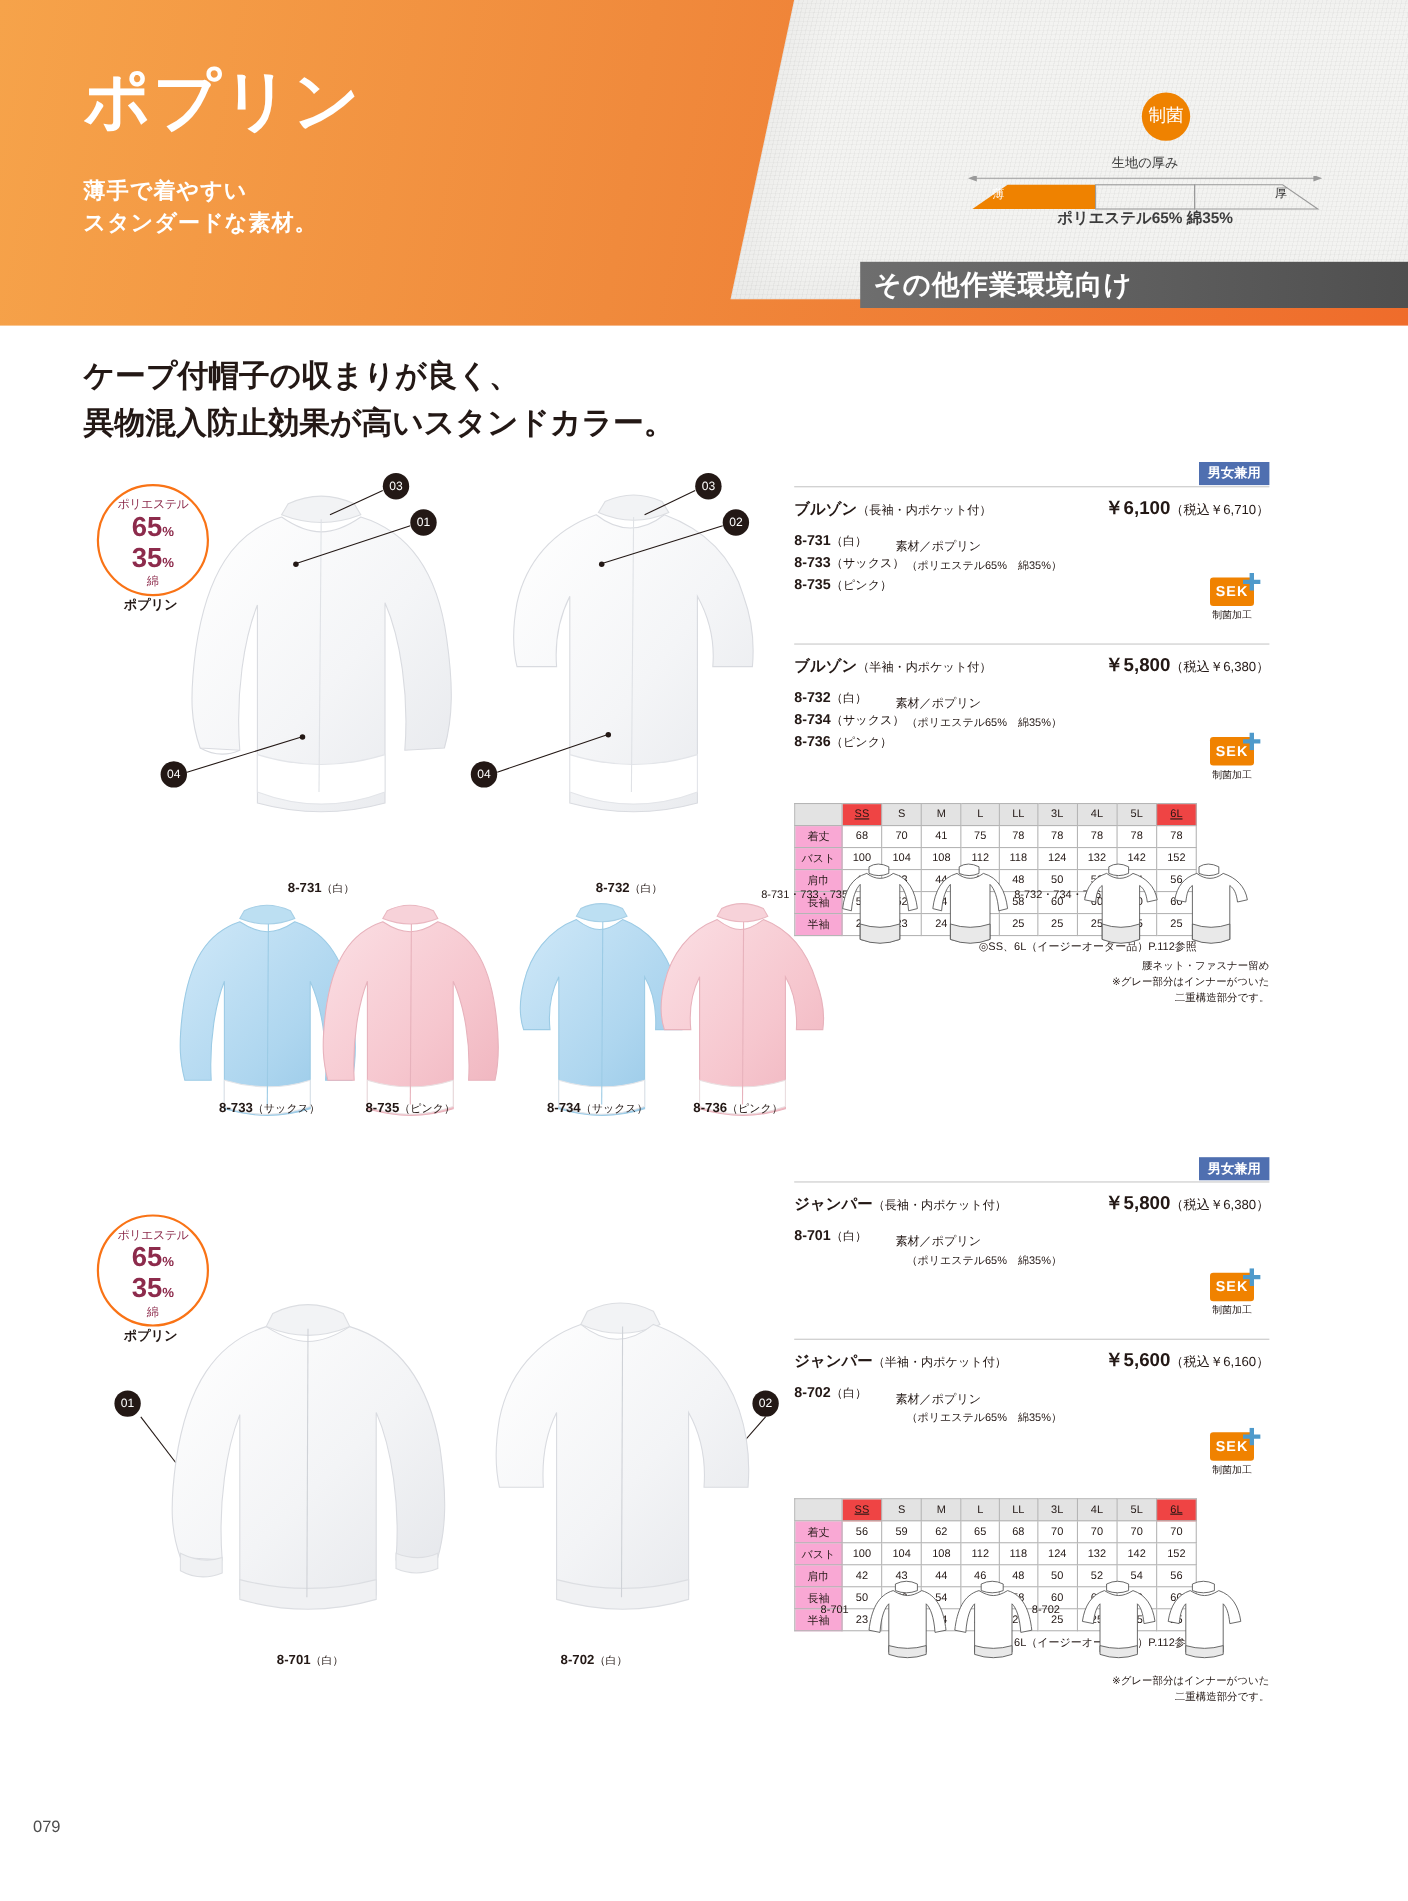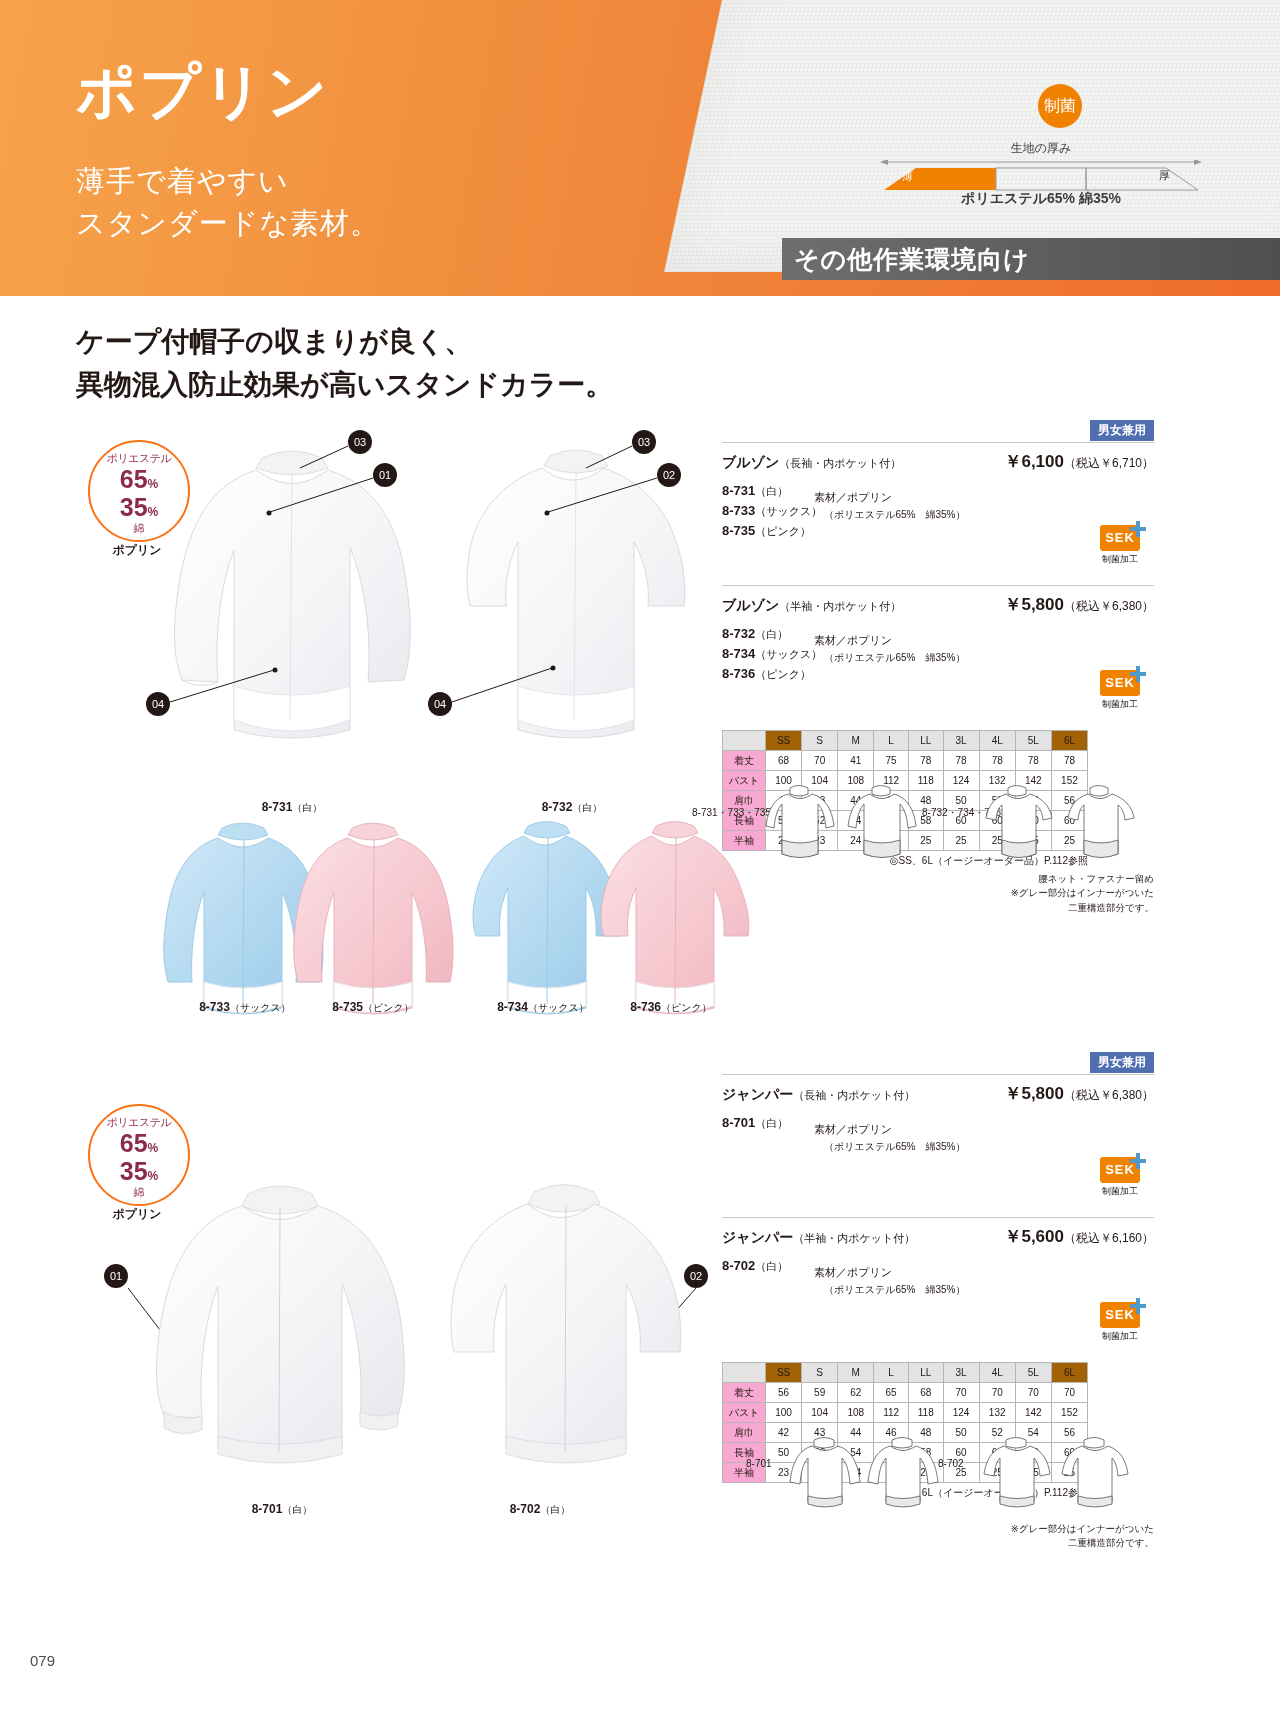--- a/index.html
+++ b/index.html
@@ -13,21 +13,21 @@
     position:absolute;left:0;top:0;width:1280px;height:296px;
     background:linear-gradient(100deg,#f6a34a 0%,#f08a3c 45%,#ef6c2b 100%);
     overflow:hidden;
   }
   .header .title{
     position:absolute;left:76px;top:52px;
     font-size:60px;font-weight:bold;color:#fff;letter-spacing:2px;
   }
   .header .sub{
     position:absolute;left:76px;top:160px;
-    font-size:29px;font-weight:normal;color:#fff;line-height:1.45;letter-spacing:1px;
+    font-size:20px;font-weight:bold;color:#fff;line-height:1.45;letter-spacing:1px;
   }
   
   .swatch{
     position:absolute;left:636px;top:0;width:644px;height:296px;
     overflow:hidden;
   }
   .swatch .cloth{
     position:absolute;left:60px;top:-28px;width:640px;height:300px;
     background:#f3f3f1;
     transform:skewX(-12deg);
@@ -102,21 +102,21 @@
   .matbox .m2{font-size:10px;padding-left:10px;}
   .sek{position:absolute;width:52px;text-align:center;}
   .sek .mark{width:40px;height:26px;margin:0 auto;background:#f08200;color:#fff;
     font-size:13px;font-weight:bold;line-height:26px;border-radius:3px;letter-spacing:1px;}
   .sek .cross{position:absolute;right:0;top:-4px;width:16px;height:16px;}
   .sek .cap{font-size:9px;margin-top:2px;}
   
   table.size{border-collapse:collapse;font-size:10px;width:366px;}
   table.size th,table.size td{border:1px solid #b5b5b5;text-align:center;padding:2px 0;height:15px;}
   table.size thead th{background:#e3e3e3;font-weight:normal;}
-  table.size thead th.hl{background:#a16207;}
+  table.size thead th.hl{background:#ef4444;text-decoration:underline;}
   table.size tbody th{background:#f9a8d4;font-weight:normal;width:42px;}
   .tnote{font-size:10px;text-align:right;width:366px;margin-top:3px;}
   
   .lineart{position:absolute;}
   .lacap{position:absolute;font-size:10px;}
   .lnote{position:absolute;font-size:9.5px;line-height:1.5;text-align:right;}
   .pageno{position:absolute;left:30px;top:1652px;font-size:15px;color:#4d4d4d;}
 </style>
 </head>
 <body>

